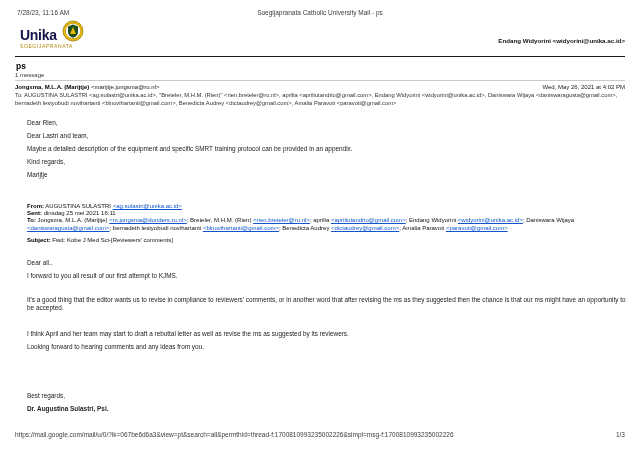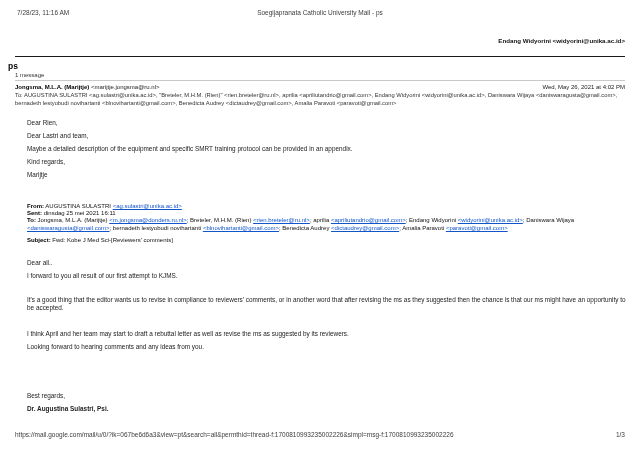--- a/index.html
+++ b/index.html
@@ -10,21 +10,21 @@
   }
   .abs{position:absolute;}
   .print-hf{font-size:6.5px;color:#3c3c3c;}
   .print-title{left:0;right:0;text-align:center;}
   .logo-wrap{left:20px;top:28px;width:110px;}
   .logo-main{font-size:14px;font-weight:bold;color:#131347;letter-spacing:-0.3px;line-height:1;}
   .logo-sub{font-size:5px;color:#b4860a;letter-spacing:0.6px;margin-top:1px;}
   .crest{position:absolute;left:42px;top:-8px;}
   .account{right:15px;top:37px;font-weight:bold;font-size:6.2px;color:#111;}
   .rule-dark{left:15px;right:15px;top:56px;border-top:1.6px solid #1a1a1a;height:0;}
-  .thread-subject{left:8px;top:61px;font-size:8.5px;font-weight:bold;color:#000;}
+  .thread-subject{left:16px;top:61px;font-size:8.5px;font-weight:bold;color:#000;}
   .thread-count{left:15px;top:72px;font-size:6px;color:#333;}
   .rule-gray{left:15px;right:15px;top:80px;border-top:1px solid #c9c9c9;height:0;}
   .fromrow{left:15px;top:84px;width:610px;display:flex;justify-content:space-between;font-size:6px;}
   .fromrow b{color:#000;}
   .toblock{left:15px;top:91px;width:612px;font-size:5.8px;color:#333;line-height:1.4;}
   .para{left:27px;width:600px;font-size:6.4px;color:#222;line-height:1.3;}
   .q{left:27px;width:600px;font-size:6px;color:#111;line-height:1.35;}
   .q b{color:#000;}
   .lnk{color:#1155cc;text-decoration:underline;}
   .sig{font-weight:bold;}
@@ -32,20 +32,32 @@
   .footer-page{right:15px;top:431px;}
 </style>
 </head>
 <body>
 
 <div class="page">
 
   <div class="abs print-hf" style="left:17px;top:9px;">7/28/23, 11:16 AM</div>
   <div class="abs print-hf print-title" style="top:9px;">Soegijapranata Catholic University Mail - ps</div>
 
+  <div class="abs logo-wrap">
+    <span class="crest">
+      <svg width="22" height="22" viewBox="0 0 22 22">
+        <circle cx="11" cy="11" r="10" fill="#e8b90a" stroke="#9a7a00" stroke-width="0.8"></circle>
+        <circle cx="11" cy="11" r="7.6" fill="#ffffff" stroke="#9a7a00" stroke-width="0.5"></circle>
+        <path d="M11 4.5 L16 6.5 L16 12 Q16 16 11 17.8 Q6 16 6 12 L6 6.5 Z" fill="#1d4d1d"></path>
+        <path d="M11 7 L14 14 L8 14 Z" fill="#e8b90a"></path>
+      </svg>
+    </span>
+    <div class="logo-main">Unika</div>
+    <div class="logo-sub">SOEGIJAPRANATA</div>
+  </div>
 
   <div class="abs account">Endang Widyorini &lt;widyorini@unika.ac.id&gt;</div>
 
   <div class="abs rule-dark"></div>
 
   <div class="abs thread-subject">ps</div>
   <div class="abs thread-count">1 message</div>
   <div class="abs rule-gray"></div>
 
   <div class="abs fromrow">

